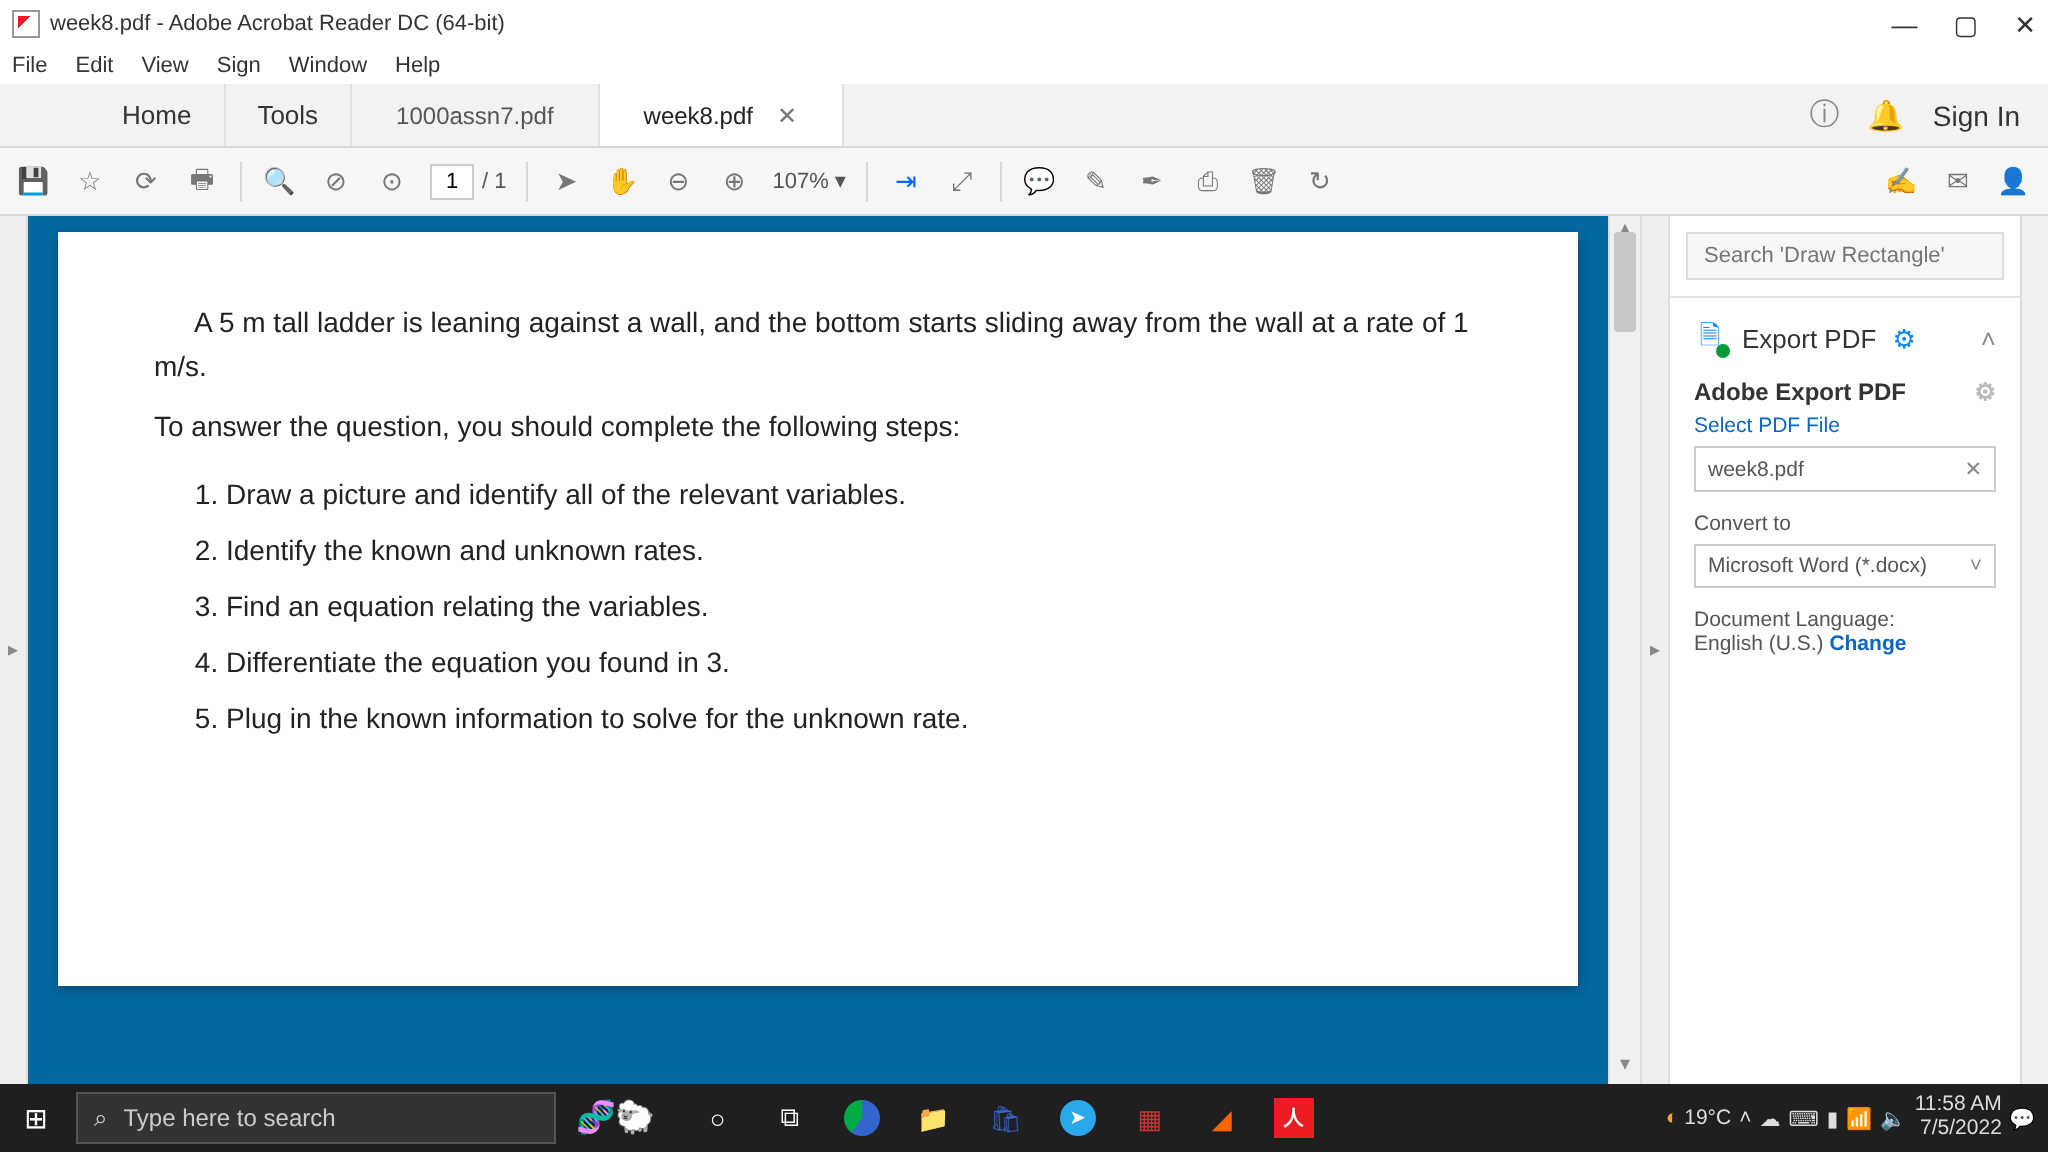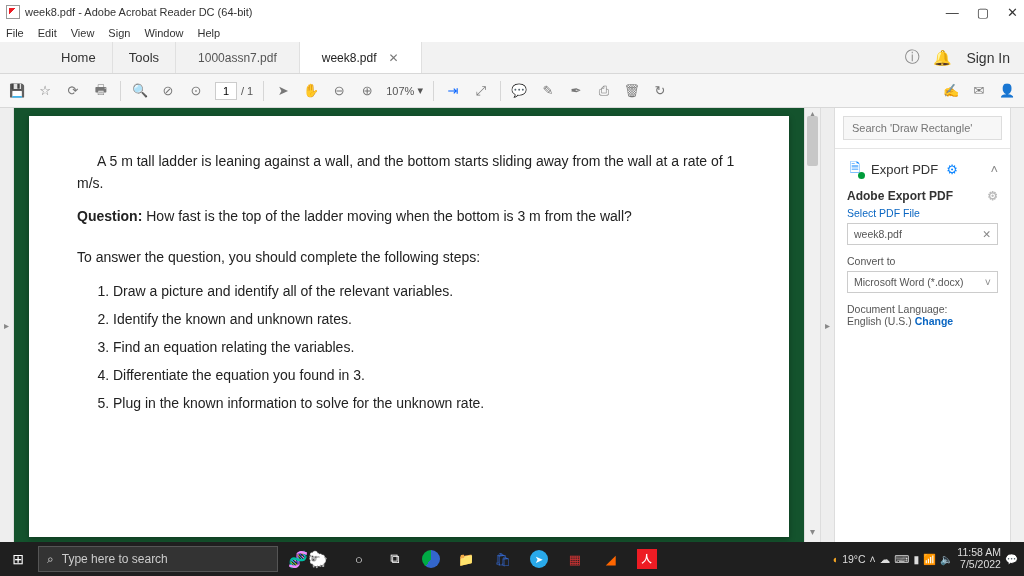--- a/index.html
+++ b/index.html
@@ -20,21 +20,21 @@
 .toolbar { height: 34px; background: #f6f6f6; border-bottom: 1px solid #d8d8d8; display: flex; align-items: center; padding: 0 8px; gap: 10px; color: #666; font-size: 13px; }
 .toolbar .tb-ico { width: 18px; height: 18px; display:inline-flex; align-items:center; justify-content:center; color:#777; }
 .toolbar .sep { width: 1px; height: 20px; background: #d6d6d6; }
 .toolbar .pagebox { display:flex; align-items:center; gap:4px; font-size:11px; color:#555;}
 .toolbar .pagebox input { width: 22px; height: 18px; border:1px solid #ccc; text-align:center; font-size:11px;}
 .toolbar .zoom { font-size: 11px; color:#555; display:flex; align-items:center; gap:3px;}
 .toolbar .grow { flex: 1; }
 .content { flex: 1; display: flex; overflow: hidden; }
 .rail { width: 14px; background: #eee; border-right: 1px solid #ddd; display:flex; align-items:center; justify-content:center; color:#888; font-size:10px;}
 .rail.right { border-left:1px solid #ddd; border-right:none;}
-.docarea { flex: 1; background: #14532d; overflow: auto; position: relative; padding-top: 8px;}
+.docarea { flex: 1; background: #0369a1; overflow: auto; position: relative; padding-top: 8px;}
 .page { width: 760px; margin: 0 auto; background: #fff; box-shadow: 0 2px 6px rgba(0,0,0,.3); padding: 34px 48px 120px 48px; font-family: "Georgia", "Times New Roman", serif; color: #222; }
 .page p.intro { font-size: 14px; line-height: 1.6; margin-bottom: 10px; text-indent: 20px;}
 .page p.q { font-size: 14px; line-height: 1.6; margin-bottom: 22px;}
 .page p.q b { font-weight: bold; }
 .page p.steps-lead { font-size: 14px; margin-bottom: 12px; }
 .page ol { margin-left: 36px; font-size: 14px; line-height: 2.0; }
 .scrollbar-v { width: 16px; background: #f0f0f0; border-left:1px solid #ddd; position:relative;}
 .scrollbar-v .thumb { position:absolute; left:2px; right:2px; top:8px; height:50px; background:#c7c7c7; border-radius:2px;}
 .scrollbar-v .arrow { position:absolute; left:0; right:0; height:16px; text-align:center; color:#888; font-size:10px;}
 .scrollbar-v .arrow.up{top:0;} .scrollbar-v .arrow.down{bottom:0;}
@@ -143,23 +143,20 @@
   <span class="tb-ico">✍</span>
   <span class="tb-ico">✉</span>
   <span class="tb-ico">👤</span>
 </div>
 
 <div class="content">
   <div class="rail">▸</div>
   <div class="docarea">
     <div class="page">
       <p class="intro">A 5 m tall ladder is leaning against a wall, and the bottom starts sliding away from the wall at a rate of 1 m/s.</p>
-      <p class="q">
-        <b>Question:</b><span> How fast is the top of the ladder moving when the bottom is 3 m from the wall?</span>
-      </p>
       <p class="steps-lead">To answer the question, you should complete the following steps:</p>
       <ol>
         <li>Draw a picture and identify all of the relevant variables.</li>
         <li>Identify the known and unknown rates.</li>
         <li>Find an equation relating the variables.</li>
         <li>Differentiate the equation you found in 3.</li>
         <li>Plug in the known information to solve for the unknown rate.</li>
       </ol>
     </div>
   </div>

